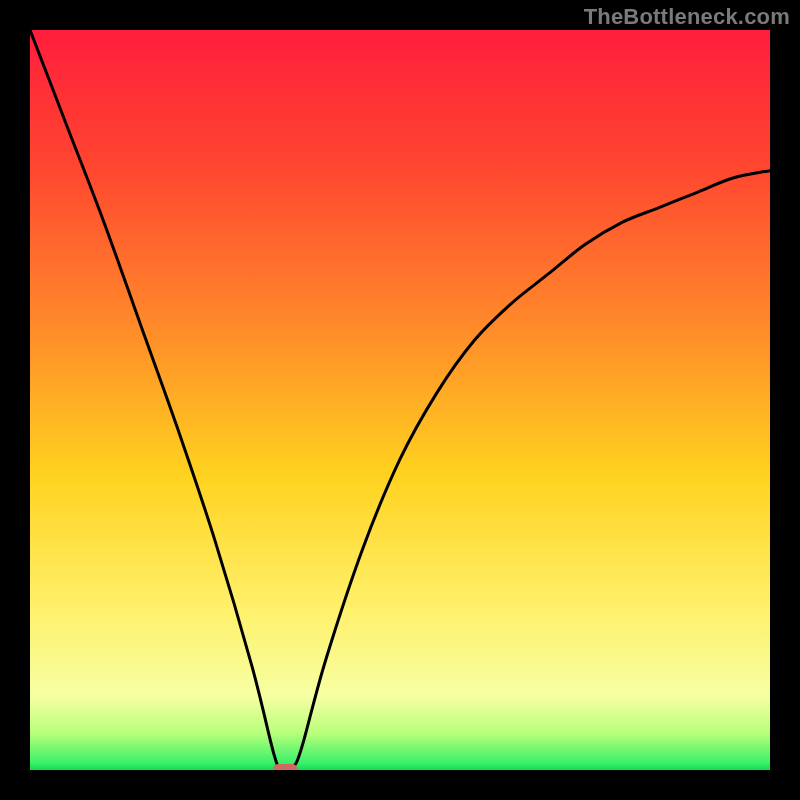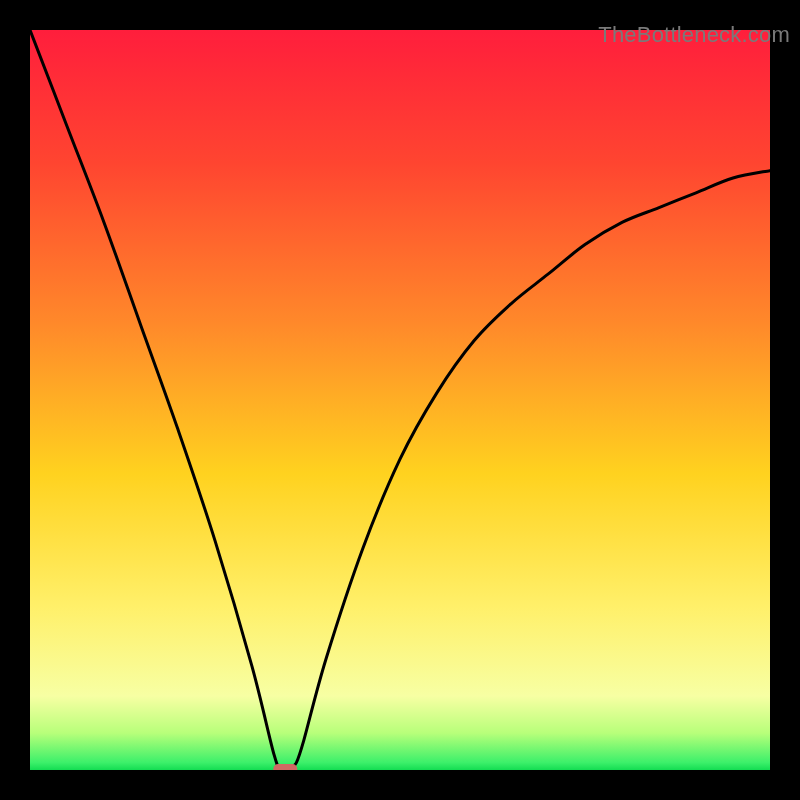--- a/index.html
+++ b/index.html
@@ -21,25 +21,25 @@
   }
   .plot-area {
     position: absolute;
     left: 0;
     top: 0;
     width: 740px;
     height: 740px;
   }
   .watermark {
     position: absolute;
-    top: 22px;
+    top: 4px;
     right: 10px;
     color: #7a7a7a;
     font-size: 22px;
-    font-weight: 400;
+    font-weight: 700;
     letter-spacing: 0.2px;
     user-select: none;
   }
   svg {
     display: block;
   }
 </style>
 </head>
 <body>
 

